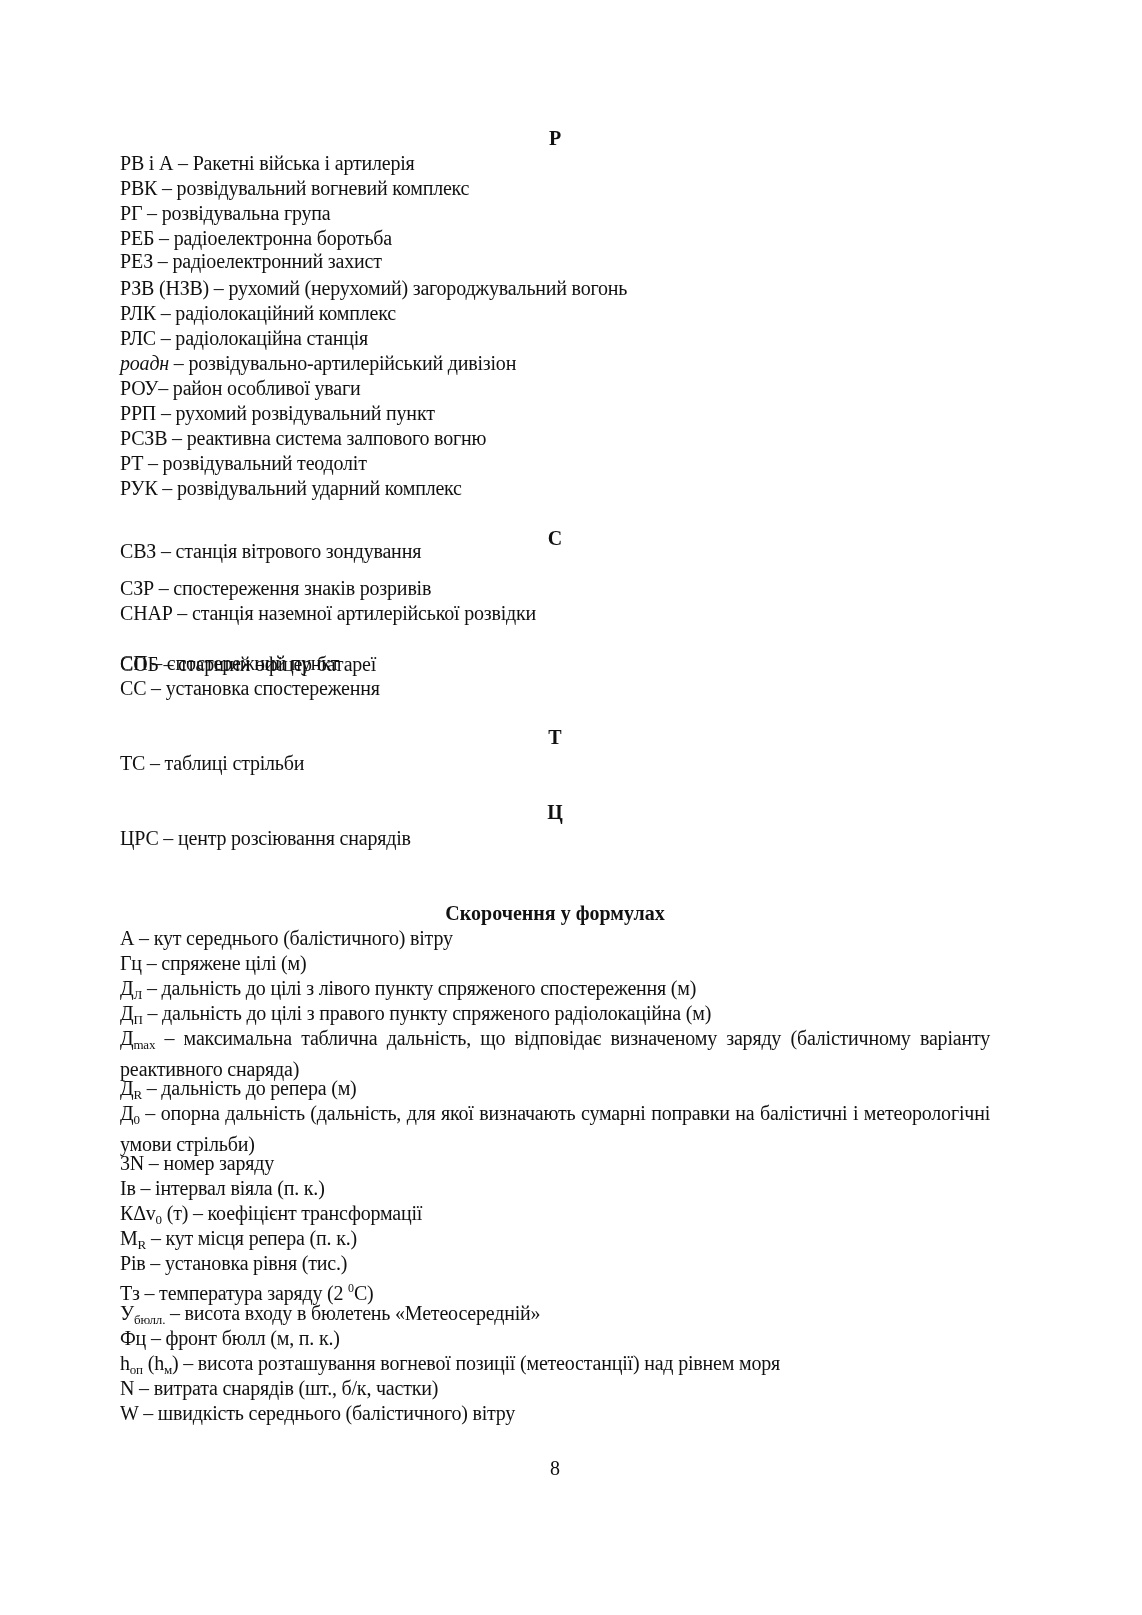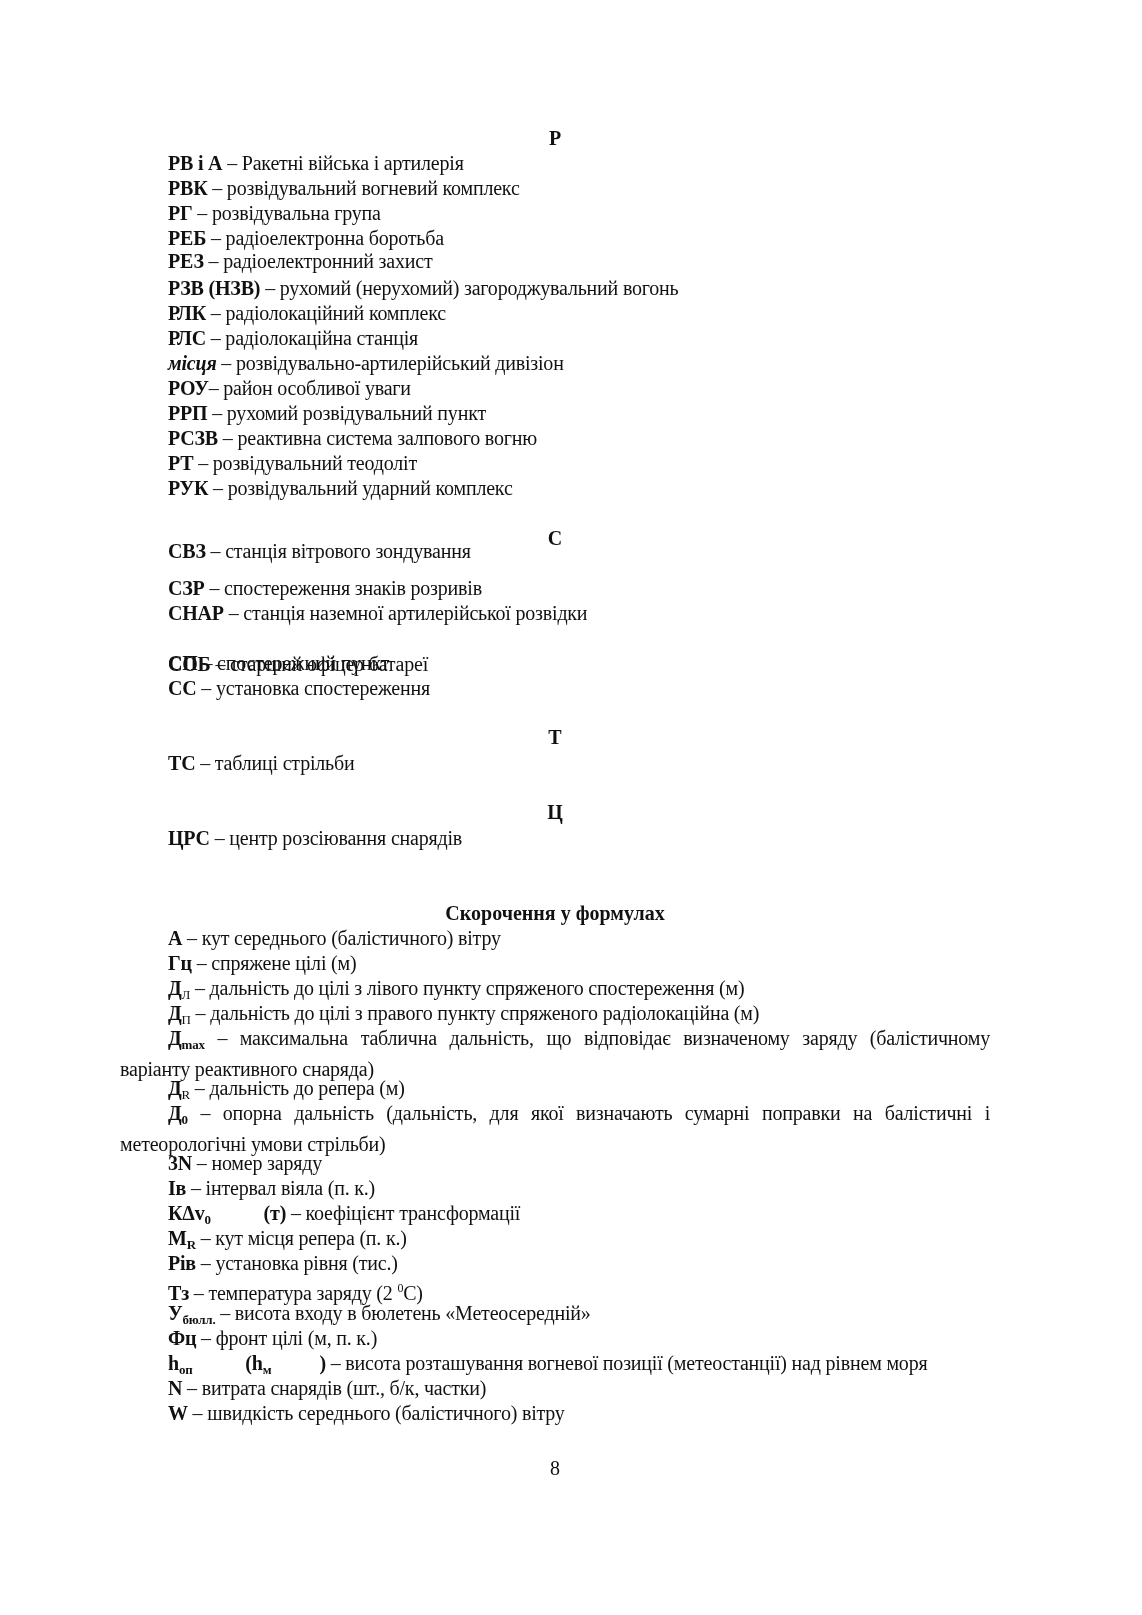--- a/index.html
+++ b/index.html
@@ -10,24 +10,24 @@
   }
   .page { position: absolute; left: 120px; top: 0; width: 870px; }
   .section-letter {
     position: absolute; left: 0; width: 870px; text-align: center;
     font-weight: bold; font-size: 20px; line-height: 25px;
   }
   .entry {
     position: absolute; left: 0; font-size: 20px; line-height: 25px;
     white-space: nowrap; letter-spacing: -0.2px;
   }
-  .entry .term { font-weight: bold; margin-left: 48px; }
+  .entry .term { font-weight: normal; }
   .entry .term.italic { font-style: italic; }
   .entry.wrap { white-space: normal; width: 870px; text-align: justify; text-align-last: left; }
-  .sub { font-size: 13px; vertical-align: -4px; font-weight: bold; }
+  .sub { font-size: 13px; vertical-align: -4px; font-weight: normal; }
   .sub.normal { font-weight: normal; }
   .sup { font-size: 12px; vertical-align: 8px; }
   .page-number {
     position: absolute; left: 0; width: 870px; text-align: center;
     font-size: 20px; line-height: 25px;
   }
 </style>
 </head>
 <body>
 
@@ -35,21 +35,21 @@
 
   <div class="section-letter" style="top:126px">Р</div>
   <div class="entry" style="top:151px"><span class="term">РВ і А</span><span> – Ракетні війська і артилерія</span></div>
   <div class="entry" style="top:176px"><span class="term">РВК</span><span> – розвідувальний вогневий комплекс</span></div>
   <div class="entry" style="top:201px"><span class="term">РГ</span><span> – розвідувальна група</span></div>
   <div class="entry" style="top:226px"><span class="term">РЕБ</span><span> – радіоелектронна боротьба</span></div>
   <div class="entry" style="top:249px"><span class="term">РЕЗ</span><span> – радіоелектронний захист</span></div>
   <div class="entry" style="top:276px"><span class="term">РЗВ (НЗВ)</span><span> – рухомий (нерухомий) загороджувальний вогонь</span></div>
   <div class="entry" style="top:301px"><span class="term">РЛК</span><span> – радіолокаційний комплекс</span></div>
   <div class="entry" style="top:326px"><span class="term">РЛС</span><span> – радіолокаційна станція</span></div>
-  <div class="entry" style="top:351px"><span class="term italic">місця</span><span> – розвідувально-артилерійський дивізіон</span></div>
+  <div class="entry" style="top:351px"><span class="term italic">роадн</span><span> – розвідувально-артилерійський дивізіон</span></div>
   <div class="entry" style="top:376px"><span class="term">РОУ</span><span>– район особливої уваги</span></div>
   <div class="entry" style="top:401px"><span class="term">РРП</span><span> – рухомий розвідувальний пункт</span></div>
   <div class="entry" style="top:426px"><span class="term">РСЗВ</span><span> – реактивна система залпового вогню</span></div>
   <div class="entry" style="top:451px"><span class="term">РТ</span><span> – розвідувальний теодоліт</span></div>
   <div class="entry" style="top:476px"><span class="term">РУК</span><span> – розвідувальний ударний комплекс</span></div>
 
   <div class="section-letter" style="top:526px">С</div>
   <div class="entry" style="top:539px"><span class="term">СВЗ</span><span> – станція вітрового зондування</span></div>
   <div class="entry" style="top:576px"><span class="term">СЗР</span><span> – спостереження знаків розривів</span></div>
   <div class="entry" style="top:601px"><span class="term">СНАР</span><span> – станція наземної артилерійської розвідки</span></div>
@@ -72,19 +72,19 @@
   <div class="entry wrap" style="top:1026px"><span class="term">Д</span><span class="sub">max</span><span> – максимальна таблична дальність, що відповідає визначеному заряду (балістичному варіанту реактивного снаряда)</span></div>
   <div class="entry" style="top:1076px"><span class="term">Д</span><span class="sub normal">R</span><span> – дальність до репера (м)</span></div>
   <div class="entry wrap" style="top:1101px"><span class="term">Д</span><span class="sub">0</span><span> – опорна дальність (дальність, для якої  визначають сумарні поправки на балістичні і метеорологічні умови стрільби)</span></div>
   <div class="entry" style="top:1151px"><span class="term">3N</span><span> – номер заряду</span></div>
   <div class="entry" style="top:1176px"><span class="term">Ів</span><span> – інтервал віяла (п. к.)</span></div>
   <div class="entry" style="top:1201px"><span class="term">КΔv</span><span class="sub">0</span><span class="term"> (т)</span><span> – коефіцієнт трансформації</span></div>
   <div class="entry" style="top:1226px"><span class="term">М</span><span class="sub">R</span><span> – кут місця репера (п. к.)</span></div>
   <div class="entry" style="top:1251px"><span class="term">Рів</span><span> – установка рівня (тис.)</span></div>
   <div class="entry" style="top:1276px"><span class="term">Тз</span><span> – температура заряду (2 </span><span class="sup">0</span><span>С)</span></div>
   <div class="entry" style="top:1301px"><span class="term">У</span><span class="sub">бюлл.</span><span> – висота входу в бюлетень «Метеосередній»</span></div>
-  <div class="entry" style="top:1326px"><span class="term">Фц</span><span> – фронт цілі (м, п. к.)</span></div>
+  <div class="entry" style="top:1326px"><span class="term">Фц</span><span> – фронт бюлл (м, п. к.)</span></div>
   <div class="entry" style="top:1351px"><span class="term">h</span><span class="sub">оп</span><span class="term"> (h</span><span class="sub">м</span><span class="term">)</span><span> – висота розташування вогневої позиції (метеостанції) над рівнем моря</span></div>
   <div class="entry" style="top:1376px"><span class="term">N</span><span> – витрата снарядів (шт., б/к, частки)</span></div>
   <div class="entry" style="top:1401px"><span class="term">W</span><span> – швидкість середнього (балістичного) вітру</span></div>
 
   <div class="page-number" style="top:1456px">8</div>
 </div>
 
 </body></html>

